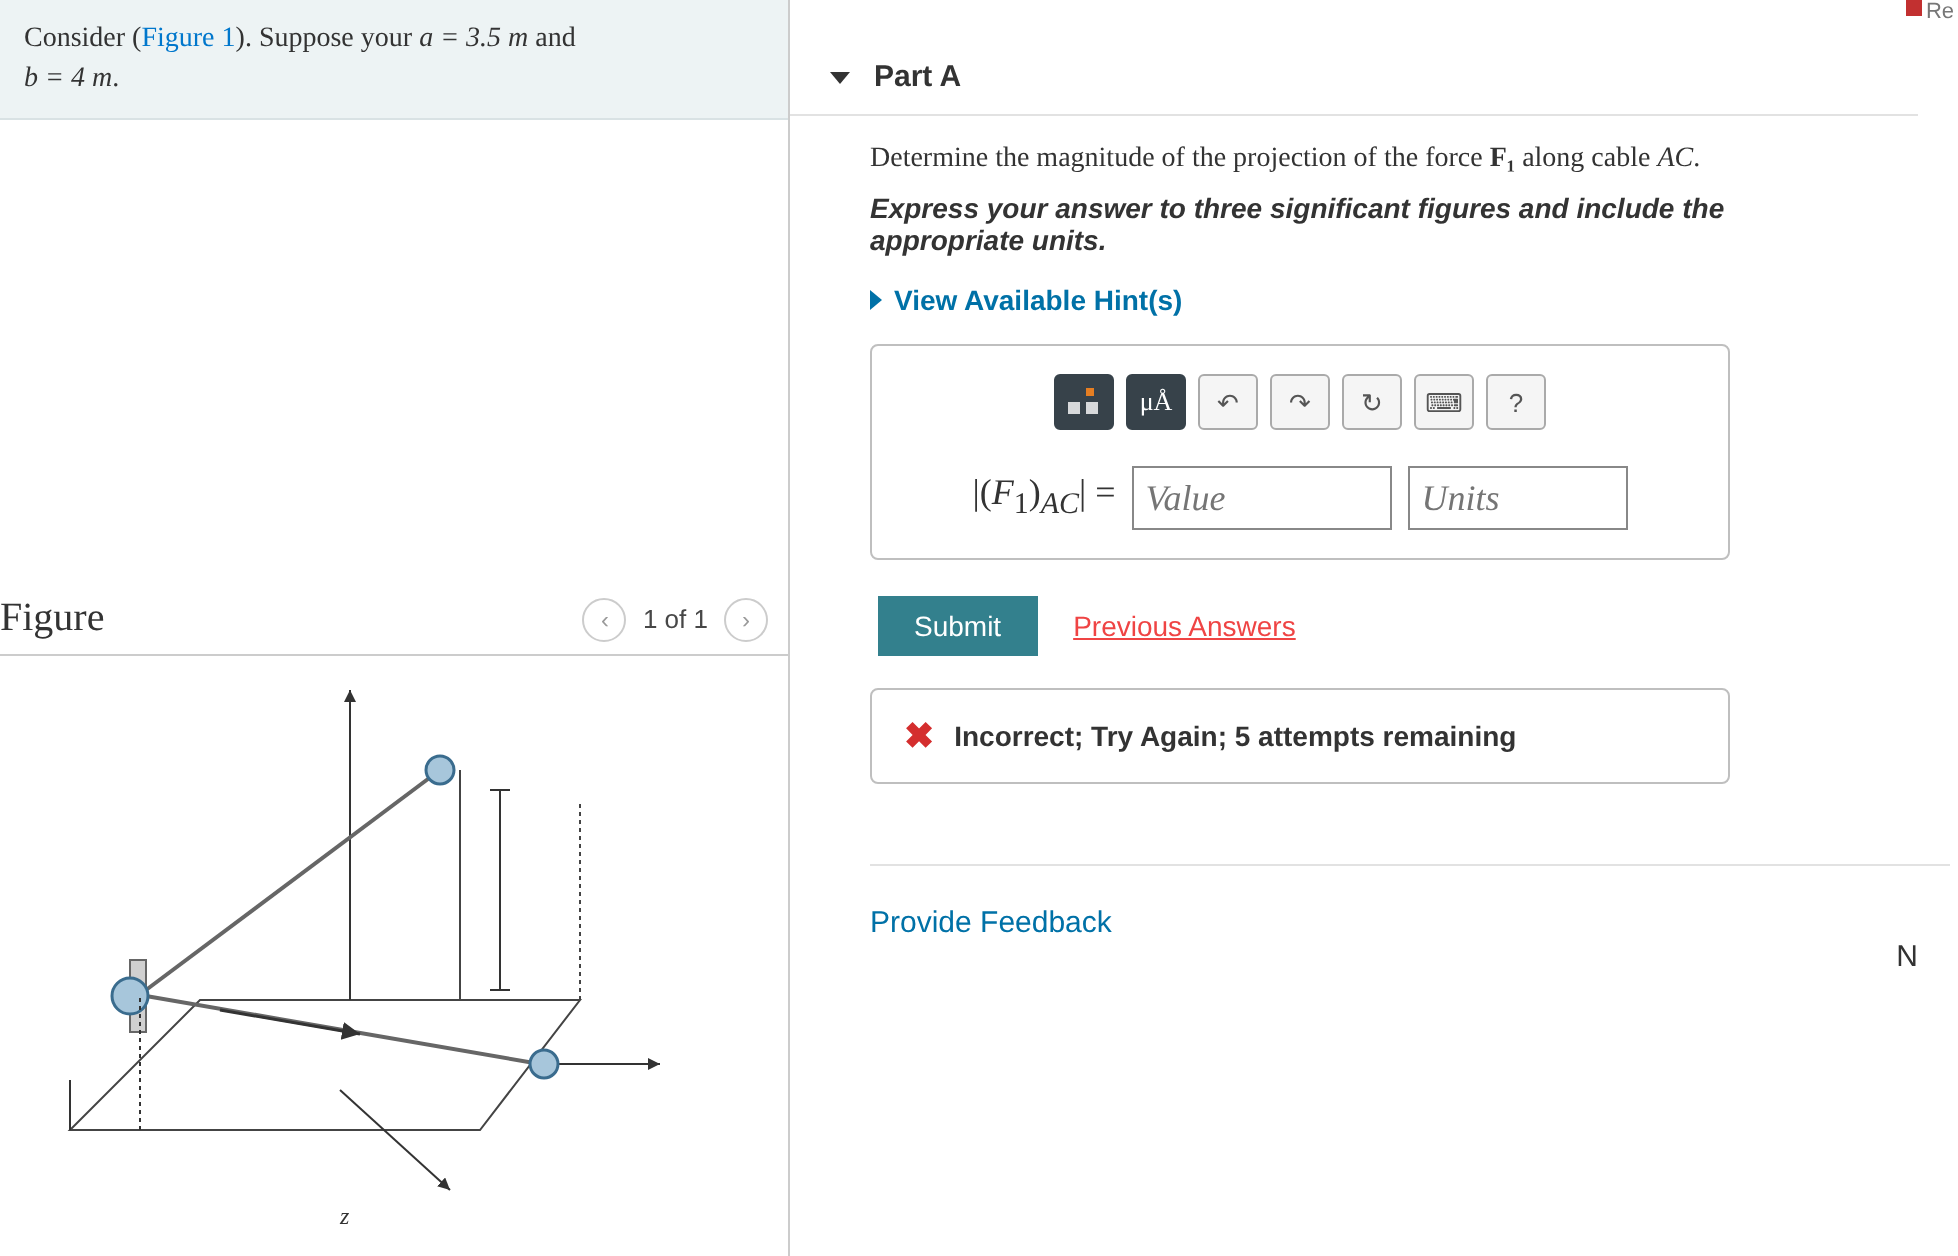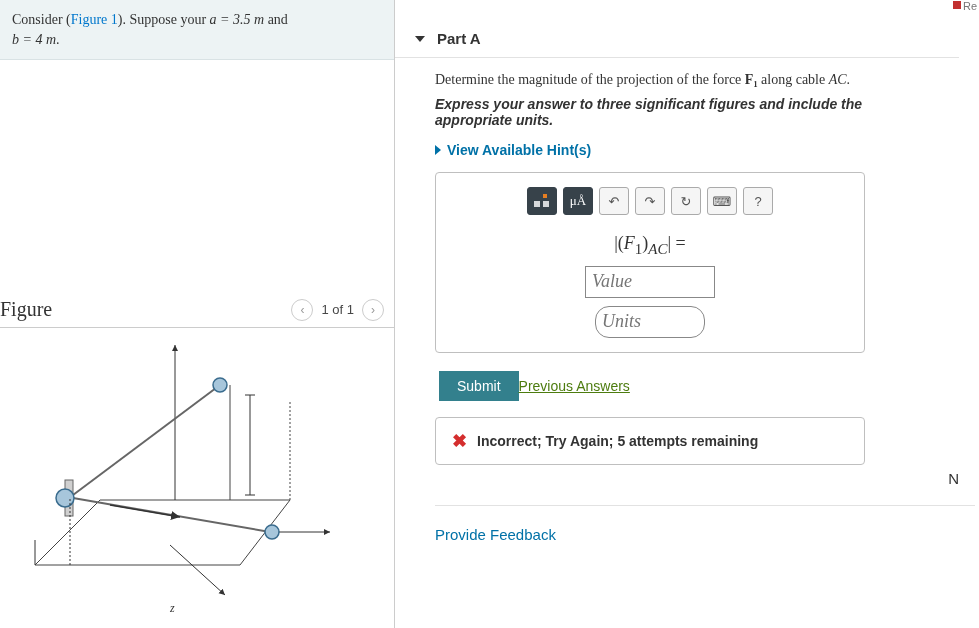--- a/index.html
+++ b/index.html
@@ -132,42 +132,42 @@
     border-radius: 3px;
     display: flex;
     align-items: center;
     justify-content: center;
     background: #f5f5f5;
     font-size: 13px;
     color: #555;
   }
   .tool-btn.template { background: #37424a; color: #fff; border-color: #37424a;}
   .tool-btn.sigma { background: #37424a; color: #fff; border-color: #37424a; font-family: Georgia, serif;}
-  .eq-row { display: flex; align-items: center; gap: 8px; justify-content: center; flex-direction: column;}
+  .eq-row { display: flex; align-items: center; gap: 8px; justify-content: center;}
   .eq-label { font-family: "Times New Roman", serif; font-size: 18px; }
   .eq-input {
     border: 1px solid #888;
     height: 32px;
     font-family: "Times New Roman", serif;
     font-size: 18px;
     font-style: italic;
     color: #999;
     padding: 0 6px;
   }
   .value-input { width: 130px; }
-  .units-input { width: 110px; border-radius: 14px; }
-  .submit-row { display: flex; align-items: center; margin-left: 4px; margin-bottom: 16px;}
+  .units-input { width: 110px; }
+  .submit-row { display: flex; align-items: center; gap: 18px; margin-left: 4px; margin-bottom: 16px;}
   .submit-btn {
     background: #33808d;
     color: #fff;
     border: none;
     padding: 7px 18px;
     font-size: 14px;
   }
-  .prev-link { color: #4d7c0f; font-size: 14px; text-decoration: underline;}
+  .prev-link { color: #ef4444; font-size: 14px; text-decoration: underline;}
   .feedback-box {
     border: 1px solid #bfbfbf;
     border-radius: 4px;
     padding: 12px 16px;
     width: 430px;
     display: flex;
     align-items: center;
     gap: 10px;
     font-weight: bold;
     font-size: 14px;

